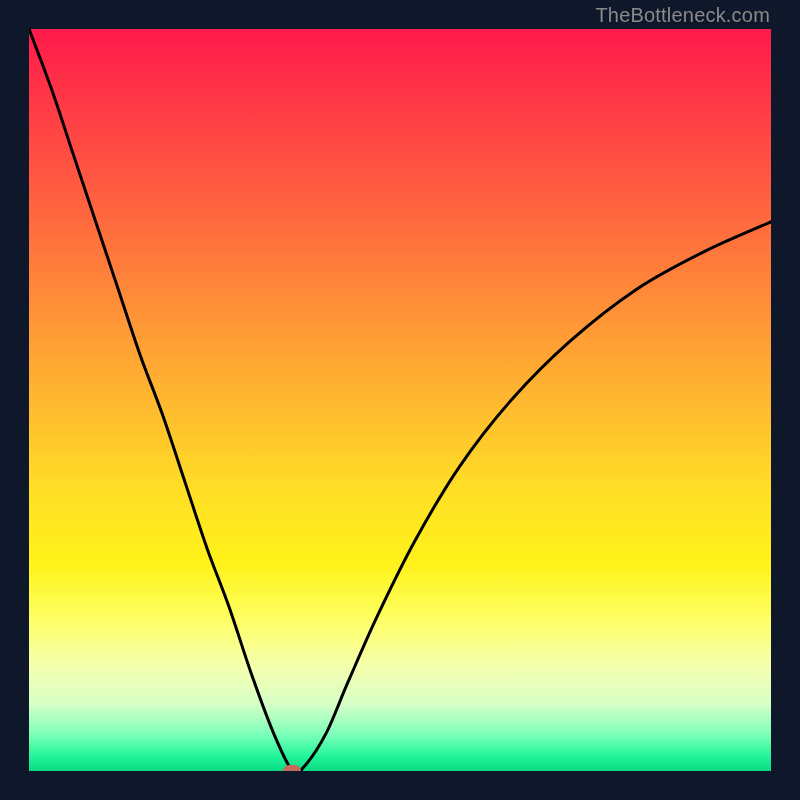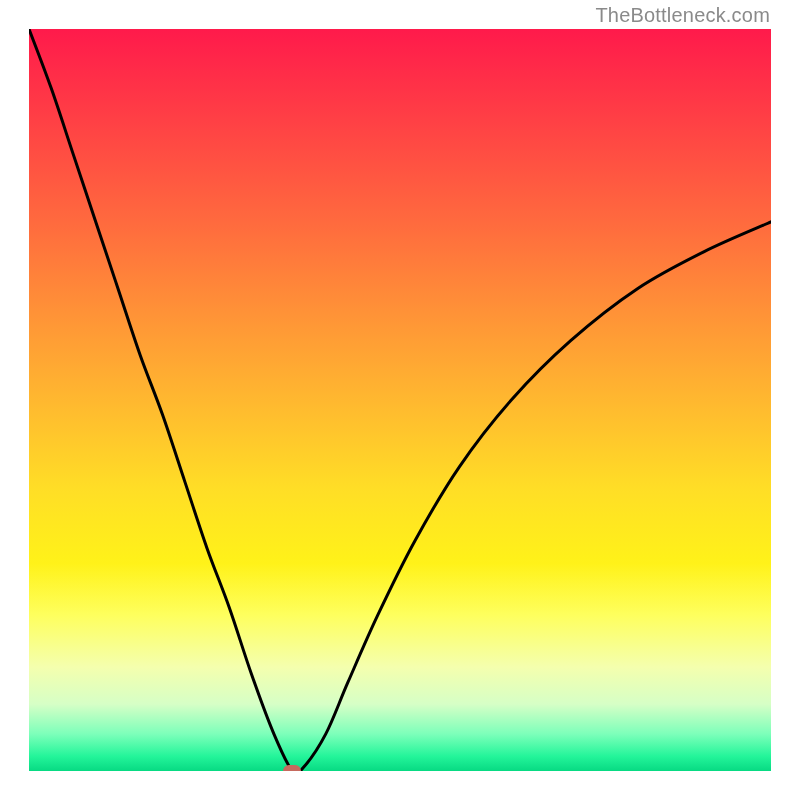--- a/index.html
+++ b/index.html
@@ -10,21 +10,21 @@
     background: #000;
     font-family: Arial, Helvetica, sans-serif;
     overflow: hidden;
   }
   .frame {
     position: absolute;
     left: 0;
     top: 0;
     width: 800px;
     height: 800px;
-    background: #ffffff;
+    background: #0f172a;
   }
   .plot-area {
     position: absolute;
     left: 29px;
     top: 29px;
     width: 742px;
     height: 742px;
     overflow: hidden;
   }
   .gradient-bg {

